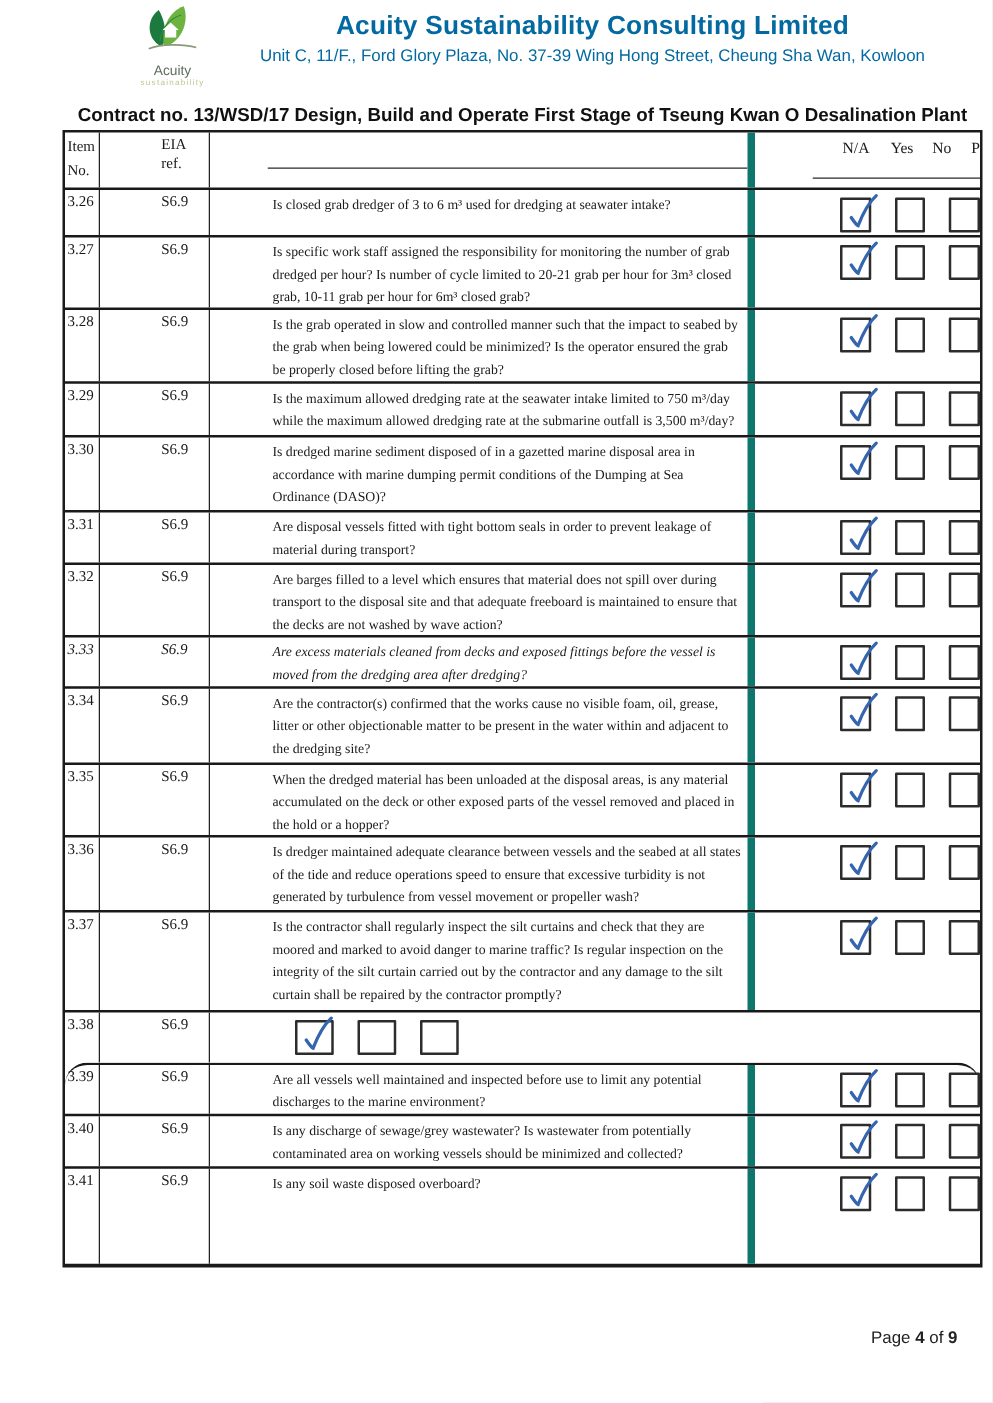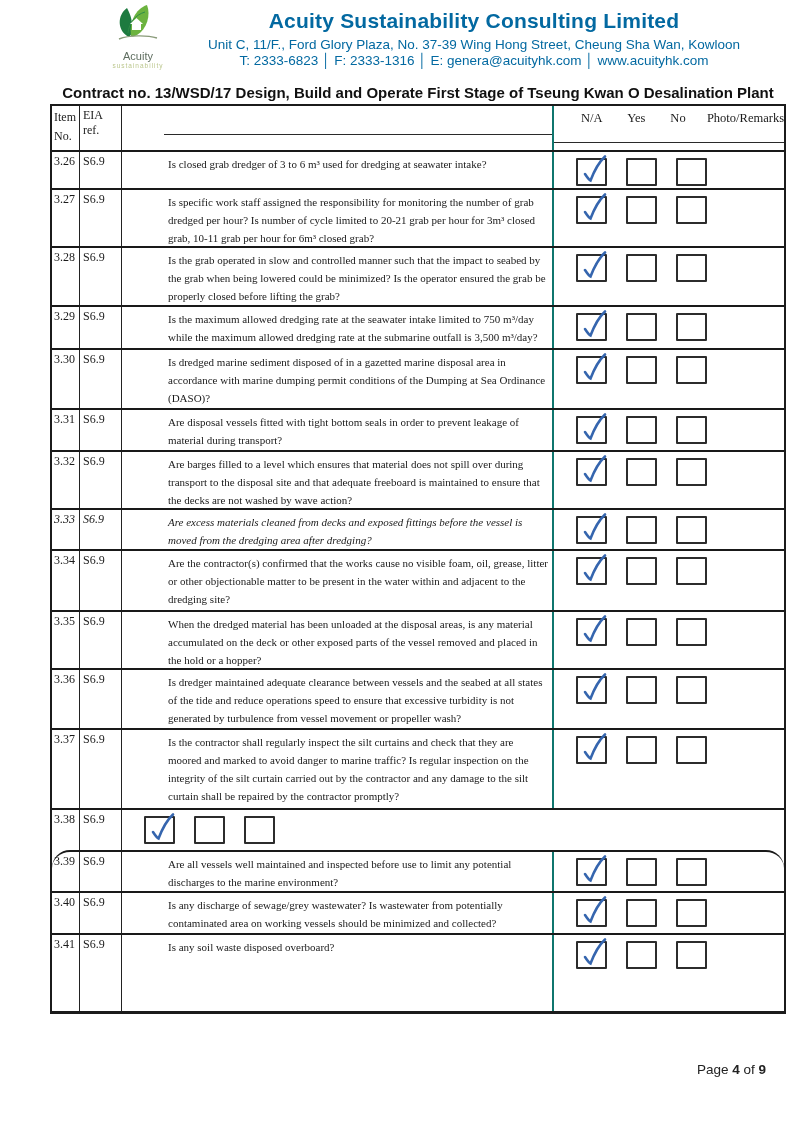--- a/index.html
+++ b/index.html
@@ -14,27 +14,27 @@
                font-family:"Liberation Sans",sans-serif;color:#0369a1;}
   .company{font-size:21px;font-weight:bold;letter-spacing:.2px;}
   .address{font-size:13.5px;margin-top:4px;}
   .contact{font-size:13.5px;margin-top:1px;}
   .contract{position:absolute;top:84px;left:55px;width:726px;text-align:center;
             font-family:"Liberation Sans",sans-serif;font-weight:bold;font-size:15px;color:#111;}
 
   
   .table{position:absolute;left:50px;top:104px;width:736px;
          border:2px solid #1b1b1b;border-bottom-width:3px;box-sizing:border-box;}
-  .t-row{display:flex;box-sizing:border-box;border-top:2px solid #191919;}
+  .t-row{display:flex;box-sizing:border-box;border-top:2px solid #191919;gap:46px;}
   .t-row.head{border-top:none;height:44px;}
   .c{box-sizing:border-box;overflow:hidden;}
   .c1{width:28px;border-right:1.5px solid #222;padding:2px 1px 0 2px;font-size:12px;}
   .c2{width:42px;border-right:1.5px solid #222;padding:2px 1px 0 3px;font-size:12px;}
-  .c3{width:390px;border-right:2px solid #0f766e;position:relative;
-      padding:3px 4px 0 4px;font-size:11px;line-height:18px;margin-left:42px;}
+  .c3{width:390px;border-right:6px solid #0f766e;position:relative;
+      padding:3px 4px 0 4px;font-size:11px;line-height:18px;}
   .c4{flex:1;position:relative;}
   .head .c1{line-height:19px;}
   .head .c3::after{content:"";position:absolute;left:0;right:0;top:64%;border-top:1.5px solid #2a2a2a;}
   .head .c4::after{content:"";position:absolute;left:0;right:0;top:82%;border-top:1.5px solid #2a2a2a;}
   .status-labels{display:flex;padding-top:5px;font-size:12.5px;}
   .status-labels .sl-na{width:32px;margin-left:24px;text-align:center;}
   .status-labels .sl-yes{width:32px;margin-left:17px;text-align:center;}
   .status-labels .sl-no{width:30px;margin-left:15px;text-align:center;}
   .status-labels .sl-rem{margin-left:16px;}
 
@@ -62,21 +62,20 @@
       <path d="M15 21 L21.5 15 L28 21 Z" fill="#ffffff"></path>
       <path d="M4 36 C14 32 32 32 42 35" fill="none" stroke="#8a9b7a" stroke-width="1.4"></path>
     </svg>
     <div class="logo-name">Acuity</div>
     <div class="logo-tag">sustainability</div>
   </div>
 
   <div class="header-text">
     <div class="company">Acuity Sustainability Consulting Limited</div>
     <div class="address">Unit C, 11/F., Ford Glory Plaza, No. 37-39 Wing Hong Street, Cheung Sha Wan, Kowloon</div>
-    <div class="contact">T: 2333-6823 │ F: 2333-1316 │ E: genera@acuityhk.com │ www.acuityhk.com</div>
   </div>
 
   <div class="contract">Contract no.  13/WSD/17 Design, Build and Operate First Stage of Tseung Kwan O Desalination Plant</div>
 
   <div class="table">
     <div class="t-row head">
       <div class="c c1">
         <div>Item</div>
         <div>No.</div>
       </div>

